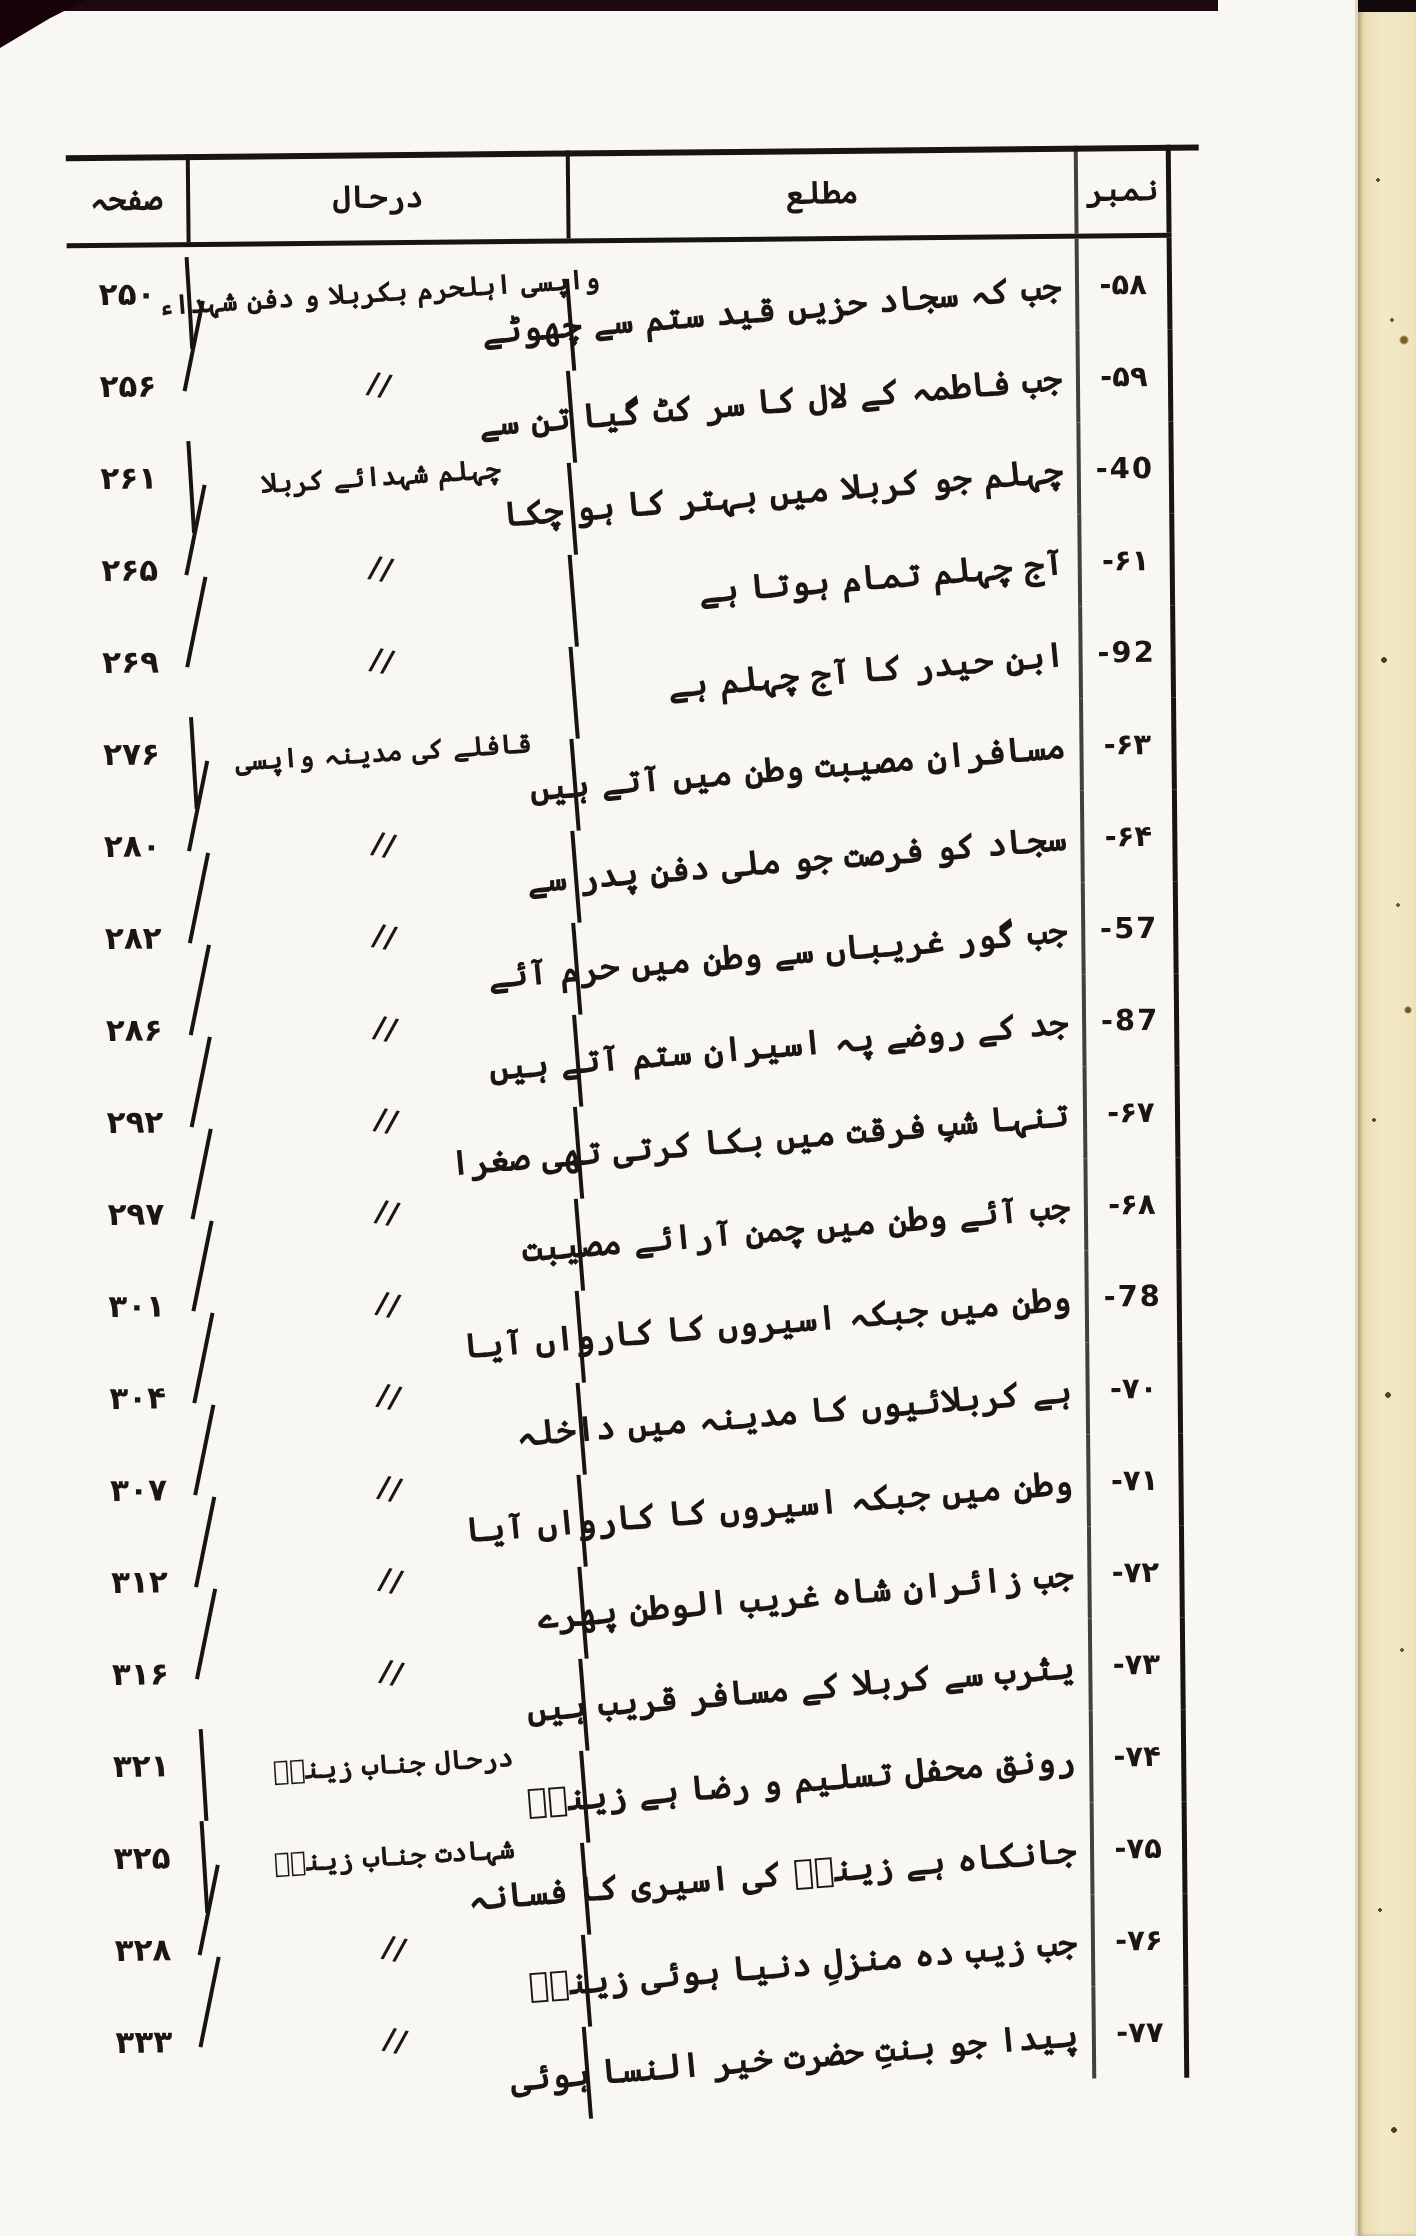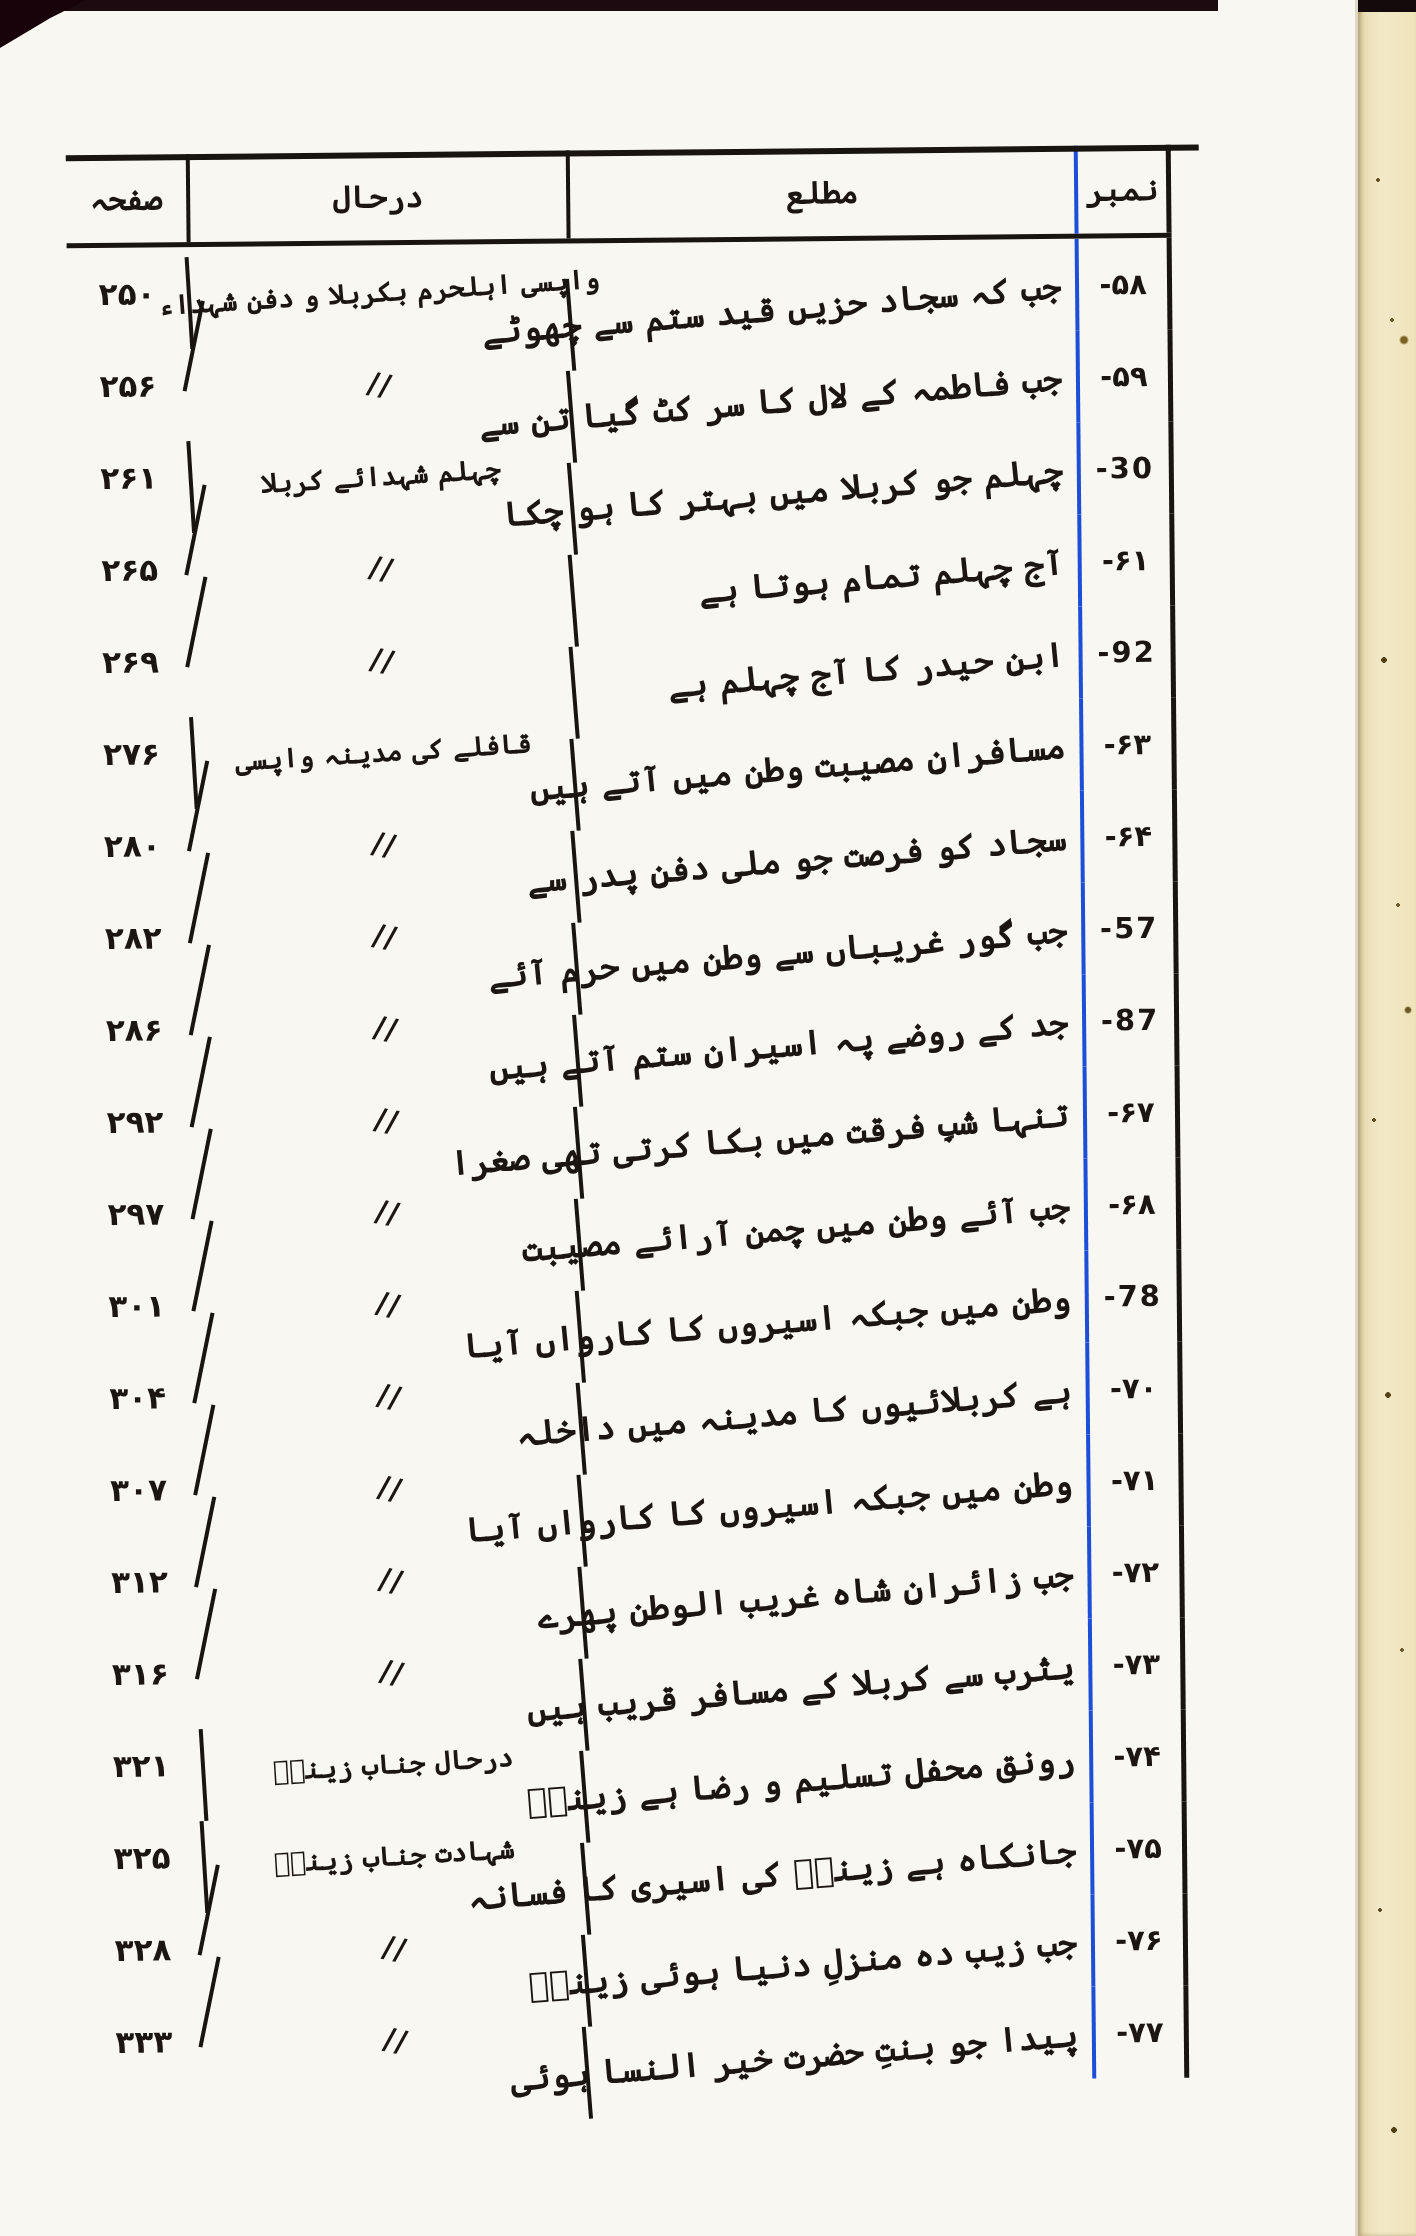--- a/index.html
+++ b/index.html
@@ -53,21 +53,21 @@
   .rule-top{position:absolute;top:0;right:-28px;width:1133px;height:6px;}
   .grid{
     display:grid;
     grid-template-columns:97px 508px 380px 120px; 
   }
   .hdr-row{height:88px;border-bottom:5px solid #181410;}
   .cell{
     display:flex;align-items:center;justify-content:center;
     overflow:visible;
   }
-  .c-number{border-left:4px solid #1d4ed8;border-right:5px solid #181410;}
+  .c-number{border-left:4px solid #404040;border-right:5px solid #181410;}
   .c-matla{border-left:4px solid #181410;}
   .c-darhal{border-left:4px solid #181410;}
   .hdr{font-size:31px;font-weight:bold;font-family:"DejaVu Serif", serif;}
   .rows .row{height:92px;}
   .cell-number{font-size:29px;font-weight:bold;letter-spacing:2px;padding-left:0;}
   .cell-page{font-size:31px;font-weight:bold;letter-spacing:5px;}
   .cell-matla{
     font-size:34px;font-weight:bold;justify-content:flex-start;
     padding-right:14px;
     transform:rotate(-4deg);transform-origin:100% 50%;
@@ -116,21 +116,21 @@
   </div>
 
   <div class="grid row">
     <div class="cell c-number cell-number">۵۹-</div>
     <div class="cell c-matla  cell-matla">جب فاطمہ کے لال کا سر کٹ گیا تن سے</div>
     <div class="cell c-darhal cell-darhal ditto">//</div>
     <div class="cell cell-page">۲۵۶</div>
   </div>
 
   <div class="grid row">
-    <div class="cell c-number cell-number">30-</div>
+    <div class="cell c-number cell-number">40-</div>
     <div class="cell c-matla  cell-matla">چہلم جو کربلا میں بہتر کا ہو چکا</div>
     <div class="cell c-darhal cell-darhal">چہلم شہدائے کربلا</div>
     <div class="cell cell-page">۲۶۱</div>
   </div>
 
   <div class="grid row">
     <div class="cell c-number cell-number">۶۱-</div>
     <div class="cell c-matla  cell-matla">آج چہلم تمام ہوتا ہے</div>
     <div class="cell c-darhal cell-darhal ditto">//</div>
     <div class="cell cell-page">۲۶۵</div>

